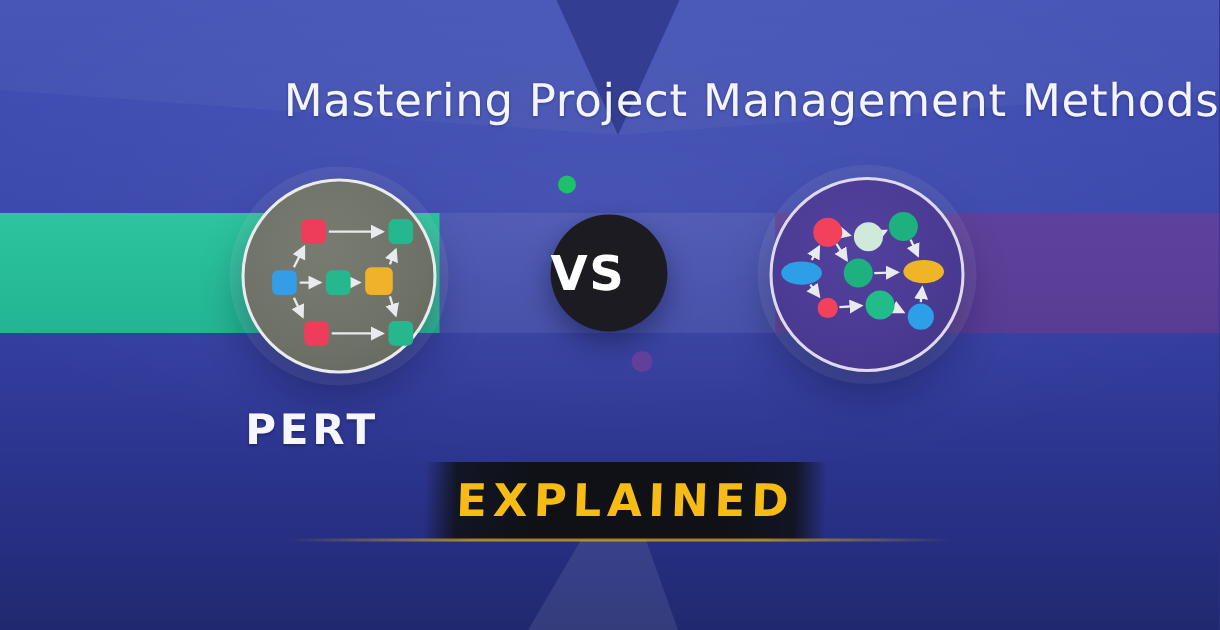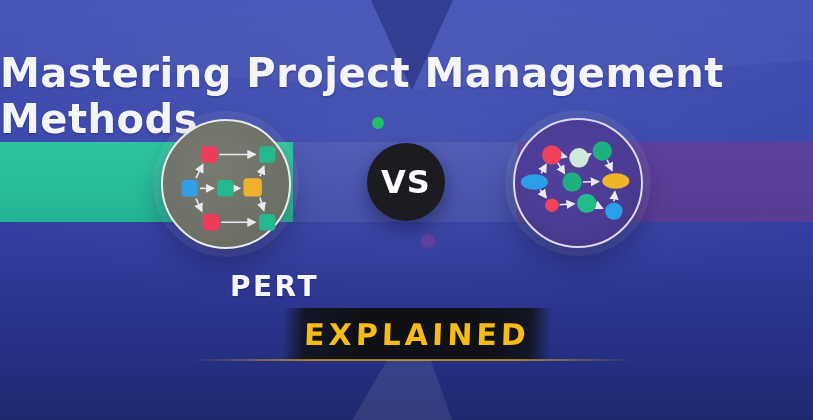--- a/index.html
+++ b/index.html
@@ -14,51 +14,51 @@
   .side-beam-l{background:rgba(255,255,255,0.035);clip-path:polygon(412px 90px,371px 0,0px 0,0px 60px);}
   .side-beam-r{background:rgba(255,255,255,0.035);clip-path:polygon(412px 90px,453px 0,813px 0,813px 60px);}
   .bottom-beam{background:rgba(255,255,255,0.09);clip-path:polygon(405px 330px,420px 330px,452px 420px,352px 420px);}
 
   .band{position:absolute;top:142px;height:80px;}
   .band-teal{left:0;width:293px;background:linear-gradient(180deg,#2dc49e,#23b593);}
   .band-mid{left:293px;width:224px;background:rgba(255,255,255,0.07);}
   .band-purple{left:517px;width:296px;background:linear-gradient(180deg,#5e419c,#583c94);background-color:#5b3e98;}
 
   .title{
-    position:absolute;top:50px;left:0;width:100%;text-align:left;
-    color:#f4f5fb;font-size:40px;font-weight:700;letter-spacing:0.5px;
+    position:absolute;top:50px;left:0;width:100%;text-align:right;
+    color:#f4f5fb;font-size:30px;font-weight:400;letter-spacing:0.5px;
     text-shadow:0 1px 2px rgba(10,12,50,0.35);
   }
 
   .big-circle{
     position:absolute;width:130px;height:130px;border-radius:50%;
     border:2px solid #e9ebec;box-sizing:border-box;
     box-shadow:0 0 0 8px rgba(255,255,255,0.07),0 14px 28px rgba(8,10,40,0.35);
     display:flex;align-items:center;justify-content:center;
   }
   .pert-circle{left:161px;top:119px;background:radial-gradient(circle at 42% 35%,#787c70 0%,#6e7268 55%,#646859 100%);}
   .cpm-circle{left:513px;top:118px;background:radial-gradient(circle at 42% 35%,#53429e 0%,#4a3a92 60%,#423384 100%);border-color:#ded9ef;}
 
   .vs-badge{
     position:absolute;left:367px;top:143px;width:78px;height:78px;border-radius:50%;
-    background:#1b1b21;display:flex;align-items:center;justify-content:center;
+    background:#1b1b21;display:flex;align-items:center;justify-content:flex-start;
     box-shadow:0 8px 18px rgba(8,10,40,0.4);
   }
   .vs-badge span{color:#fff;font-size:32px;font-weight:800;letter-spacing:1px;}
 
   .dot{position:absolute;border-radius:50%;}
   .dot-green{left:372px;top:117px;width:12px;height:12px;background:#1ec06b;}
   .dot-purple{left:421px;top:234px;width:14px;height:14px;background:#6d3f9b;opacity:0.8;}
 
   .method-label{
     position:absolute;width:170px;text-align:center;color:#f6f7fd;
     font-size:28px;font-weight:700;letter-spacing:2.5px;
     text-shadow:0 1px 2px rgba(10,12,50,0.35);
   }
-  .label-pert{left:149px;top:270px;text-align:right;}
+  .label-pert{left:123px;top:270px;}
   .label-cpm{left:493px;top:268px;}
 
   .explained-banner{
     position:absolute;left:283px;top:308px;width:268px;height:52px;
     transform:skewX(-2deg);
     background:linear-gradient(90deg,rgba(15,17,22,0) 0%,rgba(15,17,22,0.88) 8%,#0f1116 28%,#0f1116 74%,rgba(15,17,22,0.88) 92%,rgba(15,17,22,0) 100%);
     display:flex;align-items:center;justify-content:center;
   }
   .explained-banner span{
     color:#f6bb15;font-size:30px;font-weight:700;letter-spacing:4px;

